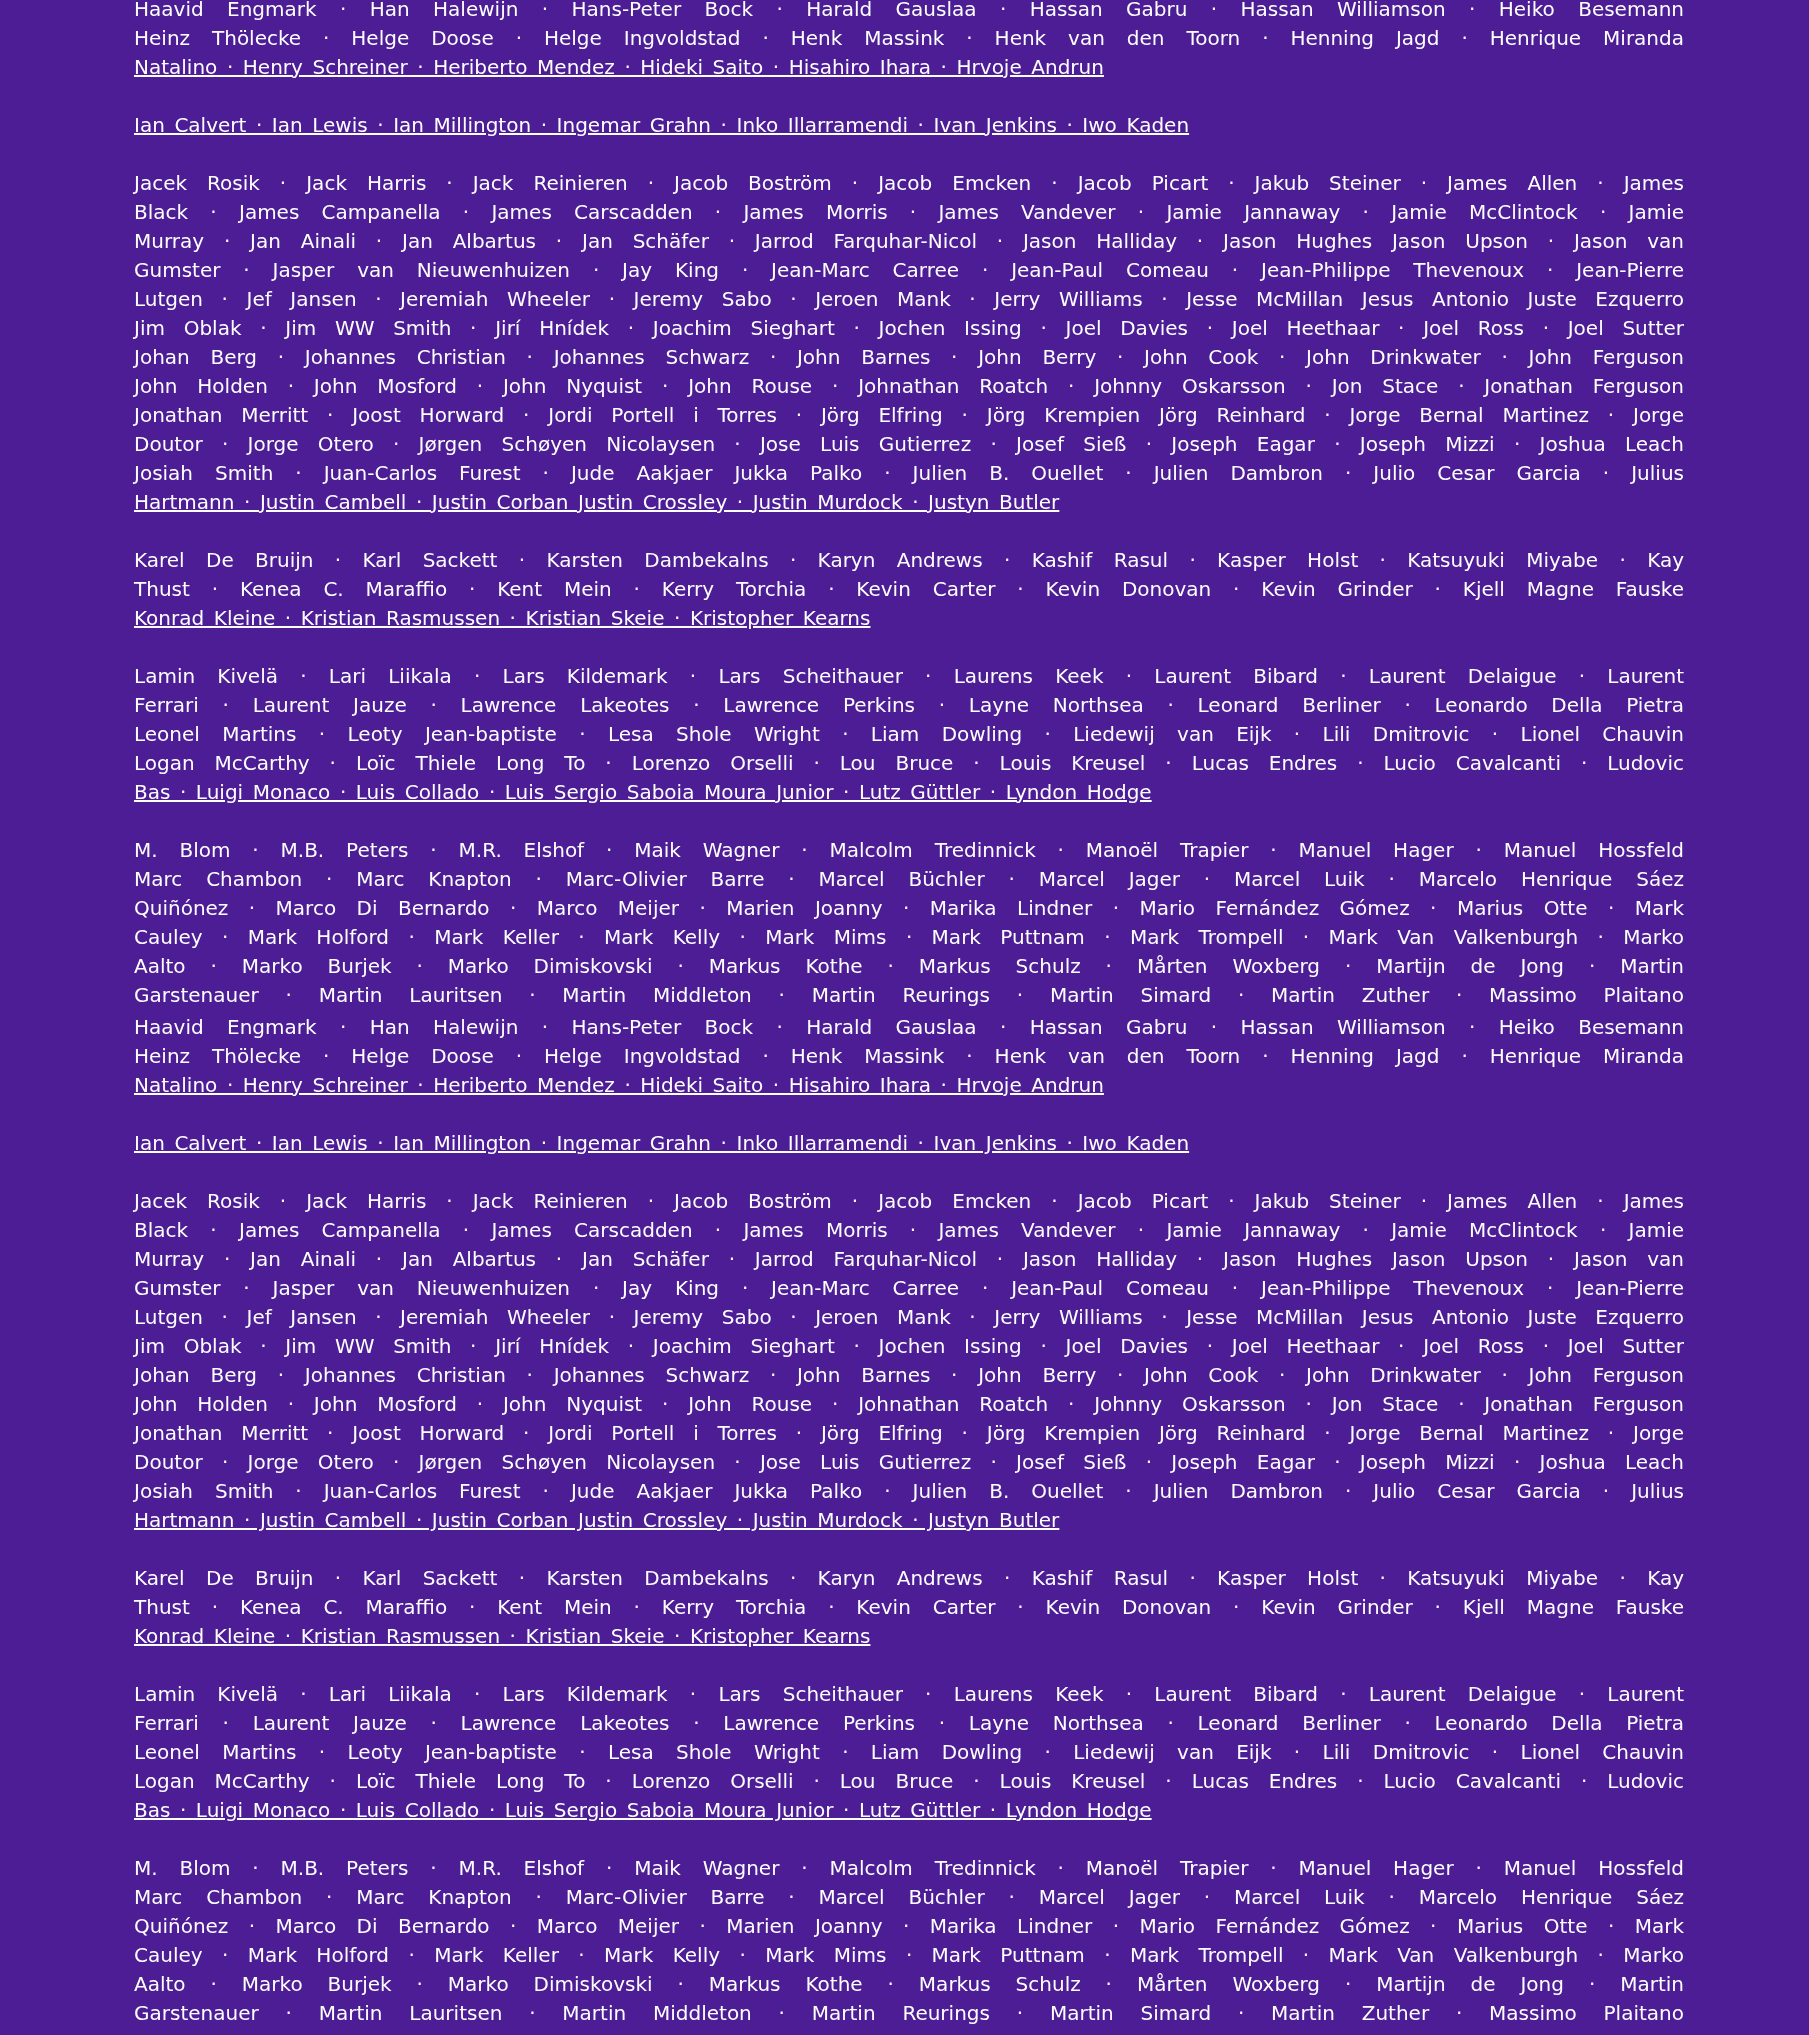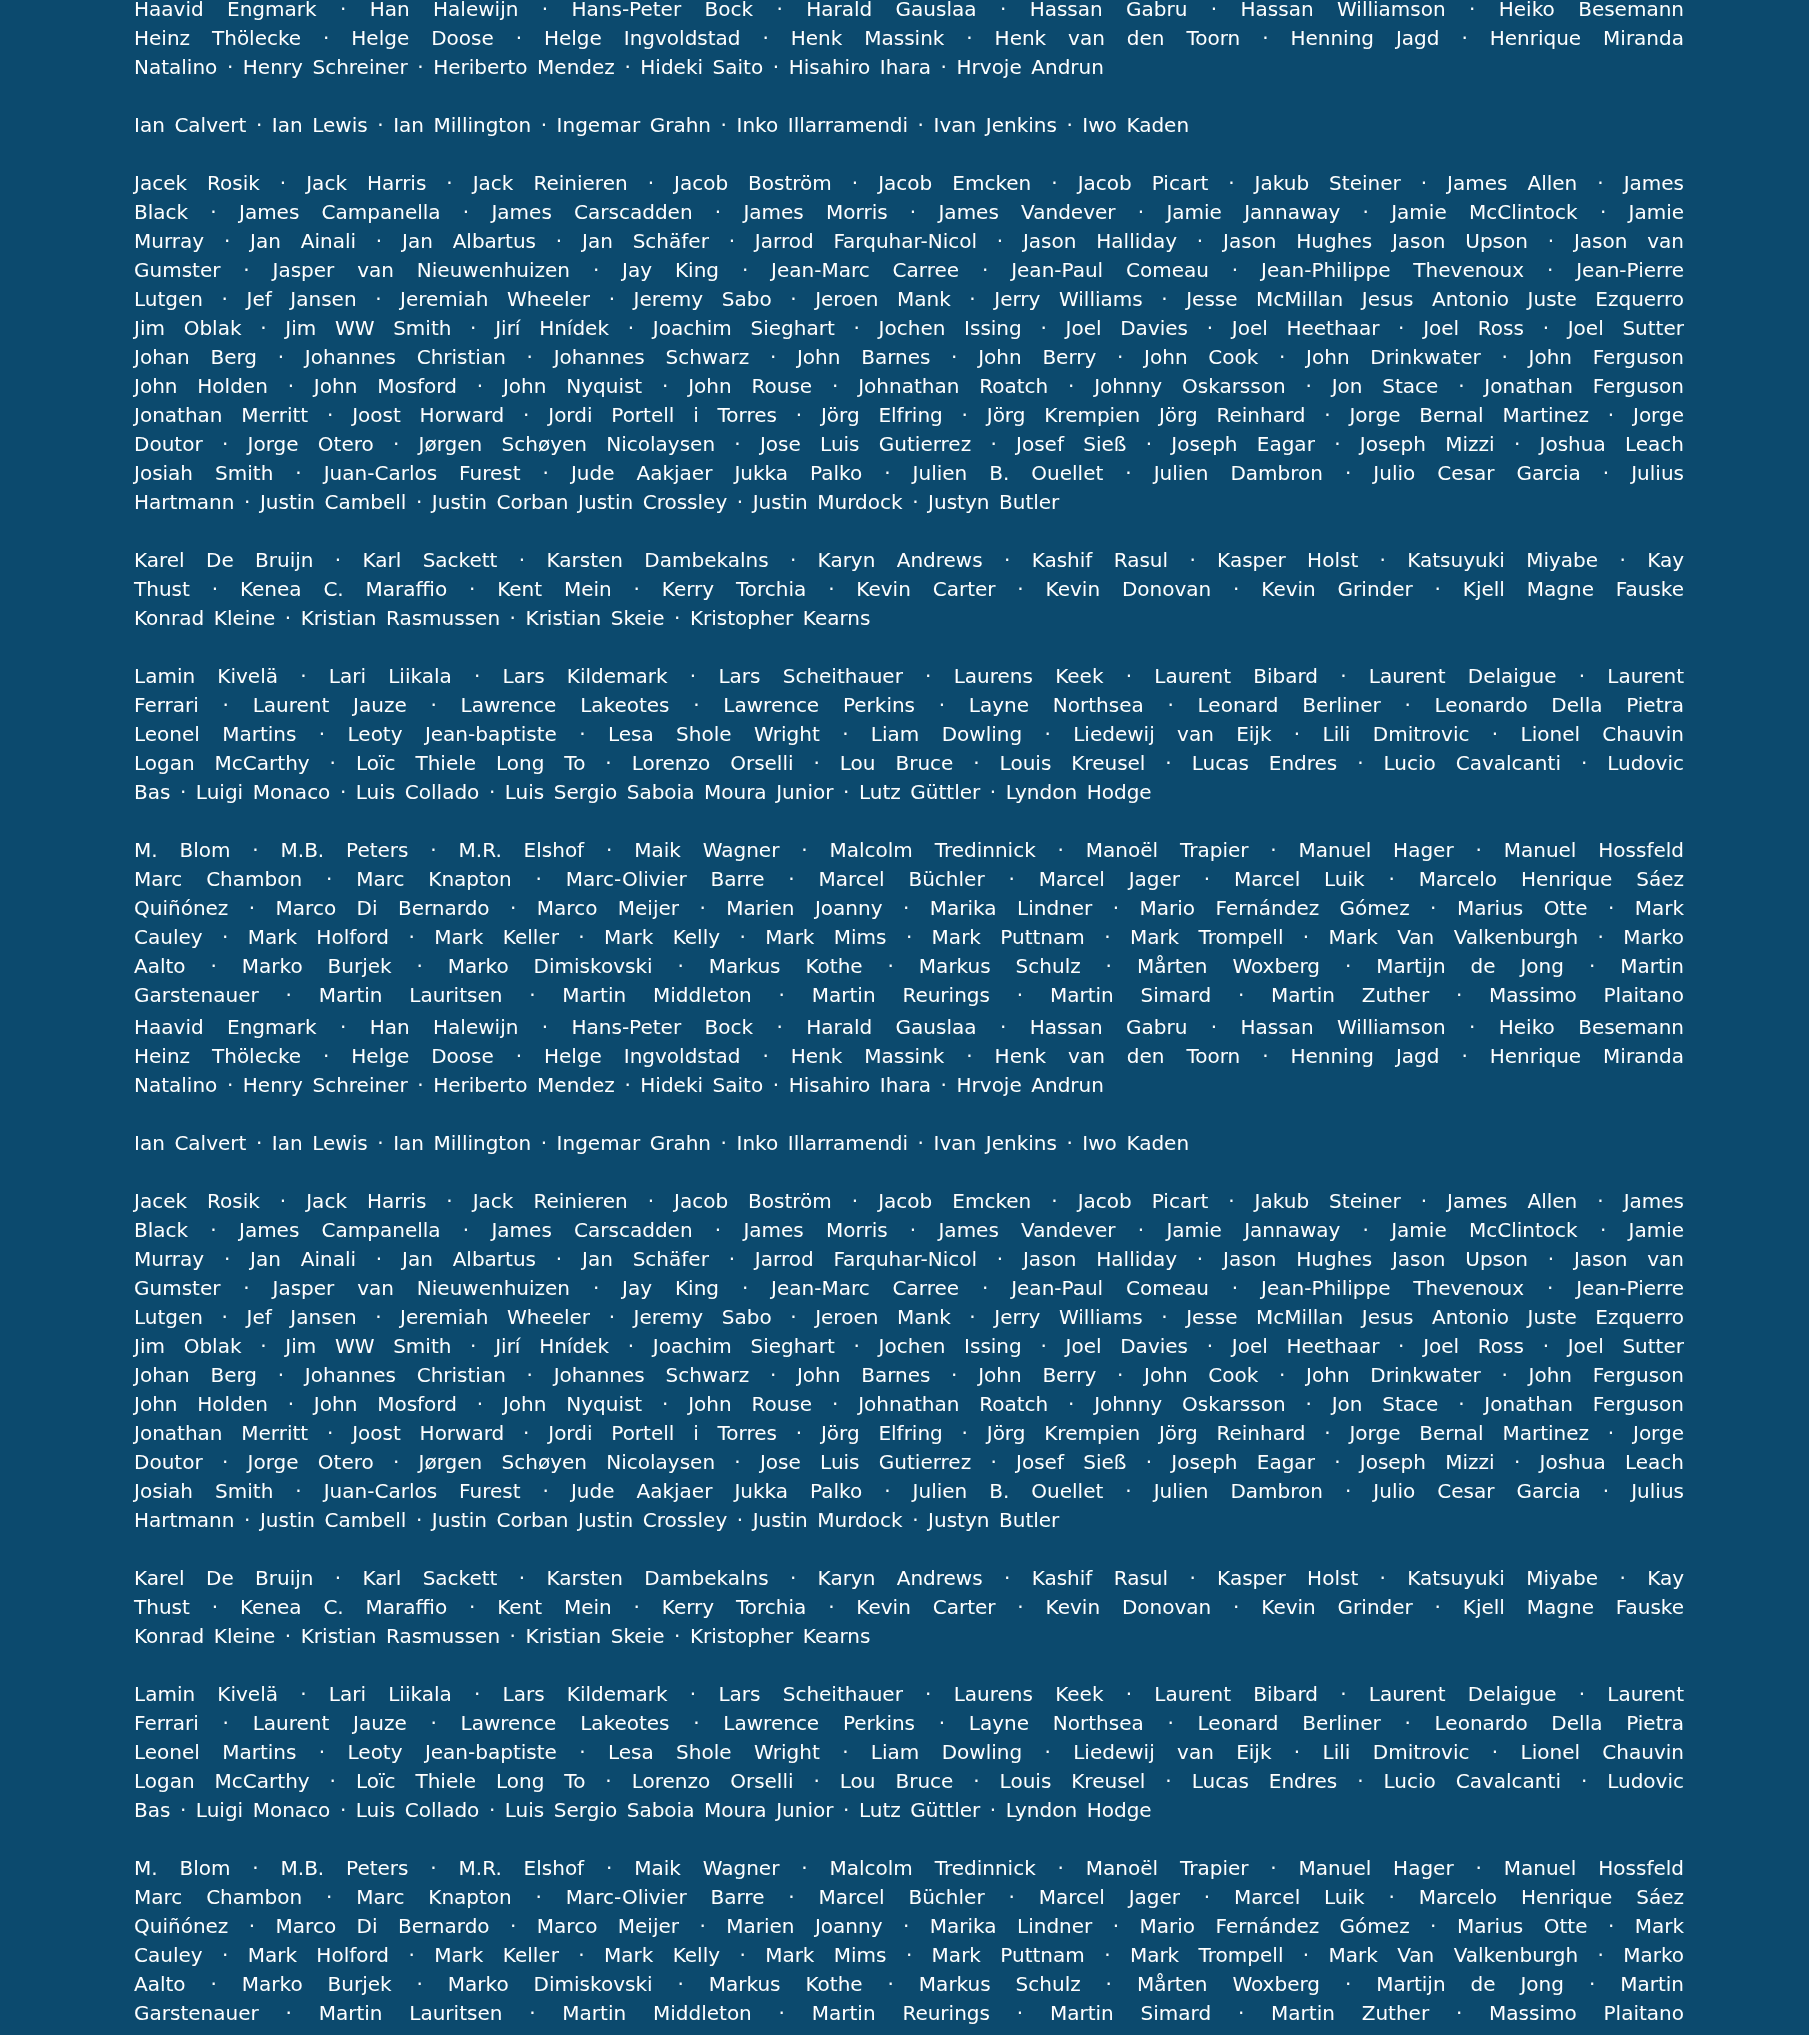--- a/index.html
+++ b/index.html
@@ -6,21 +6,21 @@
   body {
     width: 1809px;
     height: 2035px;
     background: #000000;
     overflow: hidden;
     position: relative;
   }
   .credits-screen {
     position: absolute;
     inset: 0;
-    background: #0c4a6e;
+    background: #4c1d95;
     overflow: hidden;
   }
   .credits-block {
     position: absolute;
     left: 134px;
     width: 1550px;
     color: #ffffff;
     font-family: "DejaVu Sans", "Liberation Sans", sans-serif;
     font-size: 20px;
     line-height: 29px;
@@ -28,20 +28,21 @@
   }
   #credits-copy-1 { top: -5.4px; }
   #credits-copy-2 { top: 1013px; }
   .credits-paragraph { margin: 0 0 29px 0; }
   .credits-line {
     text-align: justify;
     text-align-last: justify;
   }
   .credits-line.last-left {
     text-align-last: left;
+    text-decoration: underline;
   }
 </style>
 </head>
 <body>
 
 <div class="credits-screen">
   <div class="credits-block" id="credits-copy-1">
       <div class="credits-paragraph">
         <div class="credits-line">Haavid Engmark · Han Halewijn · Hans-Peter Bock · Harald Gauslaa · Hassan Gabru · Hassan Williamson · Heiko Besemann</div>
         <div class="credits-line">Heinz Thölecke · Helge Doose · Helge Ingvoldstad · Henk Massink · Henk van den Toorn · Henning Jagd · Henrique Miranda</div>

